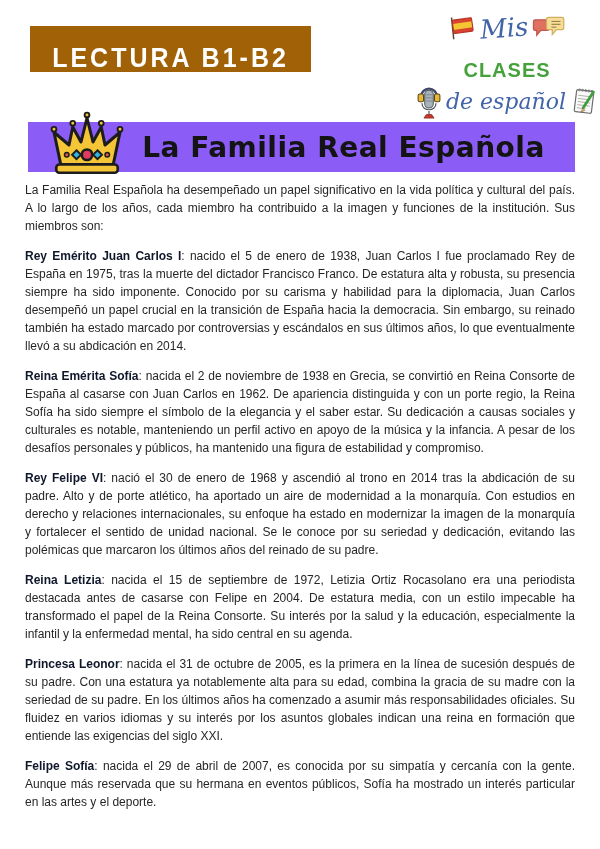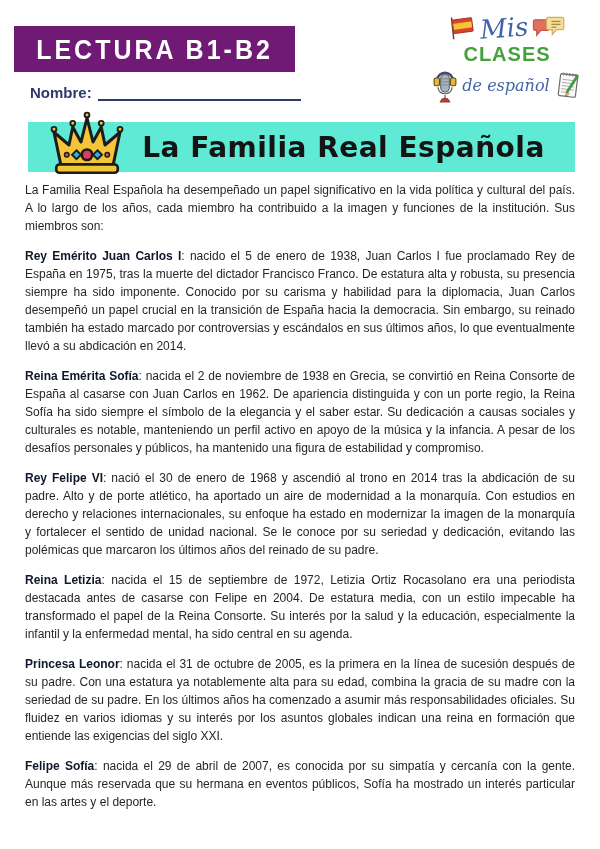--- a/index.html
+++ b/index.html
@@ -1,40 +1,40 @@
 <!DOCTYPE html>
 <html lang="es"><head>
 <meta charset="utf-8">
 <style>
   html,body{margin:0;padding:0;background:#ffffff;}
   .page{position:relative;width:600px;height:849px;background:#ffffff;overflow:hidden;
         font-family:"Liberation Sans",sans-serif;}
 
   
-  .banner{position:absolute;left:14px;top:26px;width:281px;height:46px;background:#701a75;
-          display:flex;align-items:center;justify-content:center;}
+  .banner{position:absolute;left:30px;top:26px;width:281px;height:46px;background:#a16207;
+          display:flex;align-items:flex-end;justify-content:center;}
   .banner-text{color:#ffffff;font-size:25px;font-weight:bold;letter-spacing:3px;
                transform:scaleY(1.1);white-space:nowrap;}
 
   
   .logo{position:absolute;top:13px;right:12px;width:162px;text-align:center;}
   .logo-row{display:flex;align-items:center;justify-content:center;gap:3px;}
   .script{font-family:"DejaVu Serif",serif;font-style:italic;color:#4164a8;}
   .logo-mis{font-size:26px;transform:rotate(-4deg);display:inline-block;}
-  .logo-clases{color:#45a13b;font-weight:bold;font-size:20px;letter-spacing:1px;margin:0 0 1px 0;}
-  .logo-esp{font-size:16px;white-space:nowrap;}
+  .logo-clases{color:#45a13b;font-weight:bold;font-size:20px;letter-spacing:1px;margin:16px 0 1px 0;}
+  .logo-esp{font-size:22px;white-space:nowrap;}
   .logo svg{flex:0 0 auto;}
 
   
   .nombre{position:absolute;left:30px;top:84px;display:flex;align-items:flex-end;}
   .nombre-label{color:#2e3a6e;font-weight:bold;font-size:15px;}
   .nombre-line{display:inline-block;width:203px;height:15px;border-bottom:2px solid #2e3a6e;margin-left:6px;}
 
   
-  .title-box{position:absolute;left:28px;top:122px;width:547px;height:50px;background:#5eead4;
+  .title-box{position:absolute;left:28px;top:122px;width:547px;height:50px;background:#8b5cf6;
              display:flex;align-items:center;}
   .crown{position:absolute;left:14px;top:-13px;width:90px;height:69px;}
   .page-title{margin:0;width:100%;box-sizing:border-box;padding-left:84px;text-align:center;
               font-family:"DejaVu Sans",sans-serif;font-size:28px;font-weight:bold;
               color:#141414;letter-spacing:.5px;white-space:nowrap;}
 
   
   .content{position:absolute;left:25px;top:181px;width:550px;}
   .para{margin:0 0 12px 0;font-size:12px;line-height:18px;color:#262626;text-align:justify;}
   .para strong{font-weight:bold;color:#0f172a;}
@@ -95,24 +95,20 @@
           <line x1="11" y1="22" x2="27" y2="22" stroke="#9e9e9e" stroke-width="1"></line>
           <line x1="11" y1="26" x2="27" y2="26" stroke="#9e9e9e" stroke-width="1"></line>
           <line x1="11" y1="30" x2="22" y2="30" stroke="#9e9e9e" stroke-width="1"></line>
         </g>
         <line x1="31" y1="9" x2="18" y2="29" stroke="#3f9e3c" stroke-width="3.5" stroke-linecap="round"></line>
         <path d="M17.5,29.5 l-2.6,5.2 l5.2,-2.3 z" fill="#e5b877" stroke="#8a6b3f" stroke-width="0.8"></path>
       </svg>
     </div>
   </div>
 
-  <div class="nombre">
-    <span class="nombre-label">Nombre:</span>
-    <span class="nombre-line"></span>
-  </div>
 
   <div class="title-box">
     <svg class="crown" viewBox="0 0 120 92">
       <circle cx="16" cy="27" r="3.2" fill="#f4c537" stroke="#1c1c1c" stroke-width="2.5"></circle>
       <circle cx="41" cy="19" r="3.2" fill="#f4c537" stroke="#1c1c1c" stroke-width="2.5"></circle>
       <circle cx="60" cy="8" r="3.2" fill="#f4c537" stroke="#1c1c1c" stroke-width="2.5"></circle>
       <circle cx="79" cy="19" r="3.2" fill="#f4c537" stroke="#1c1c1c" stroke-width="2.5"></circle>
       <circle cx="104" cy="27" r="3.2" fill="#f4c537" stroke="#1c1c1c" stroke-width="2.5"></circle>
       <path d="M25,74 L16,31 L36,48 L41,24 L52,44 L60,12 L68,44 L79,24 L84,48 L104,31 L95,74 Z" fill="#f4c537" stroke="#1c1c1c" stroke-width="4" stroke-linejoin="round"></path>
       <circle cx="33" cy="61" r="3" fill="#e2574c" stroke="#1c1c1c" stroke-width="2"></circle>

